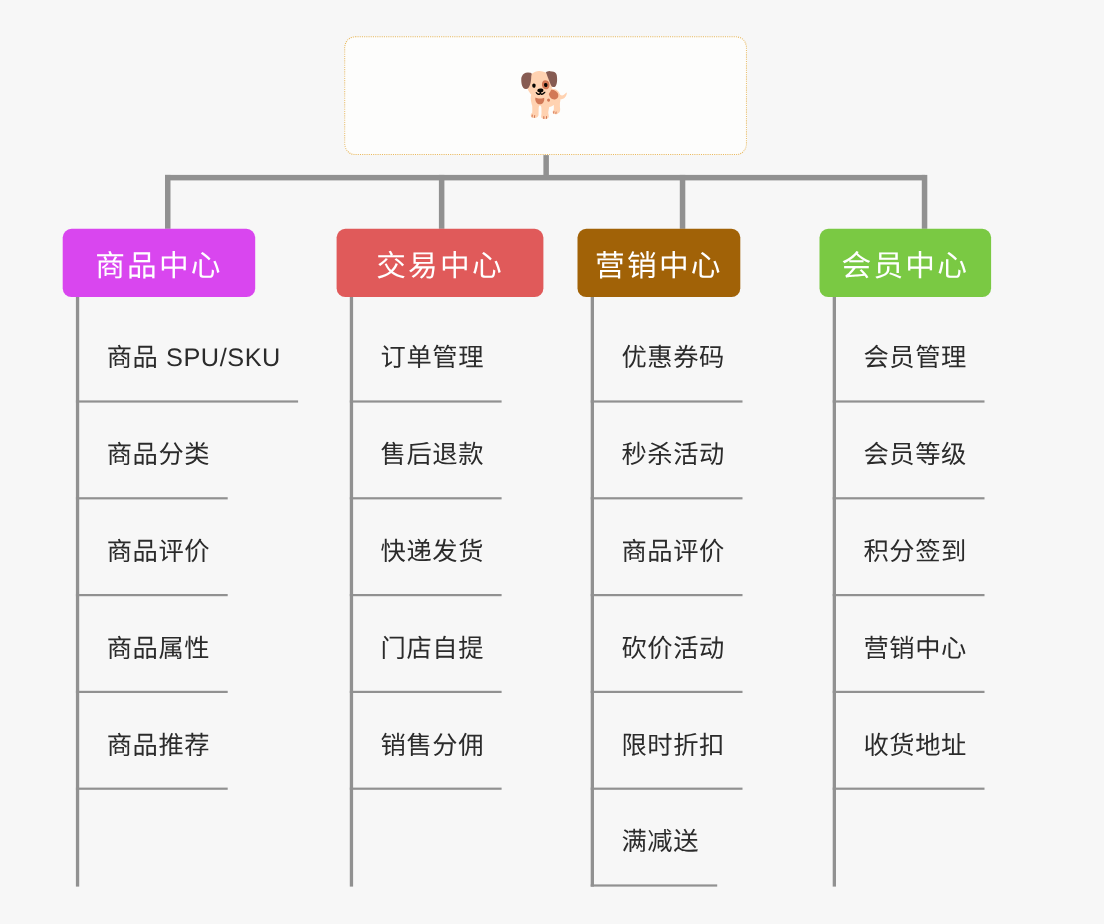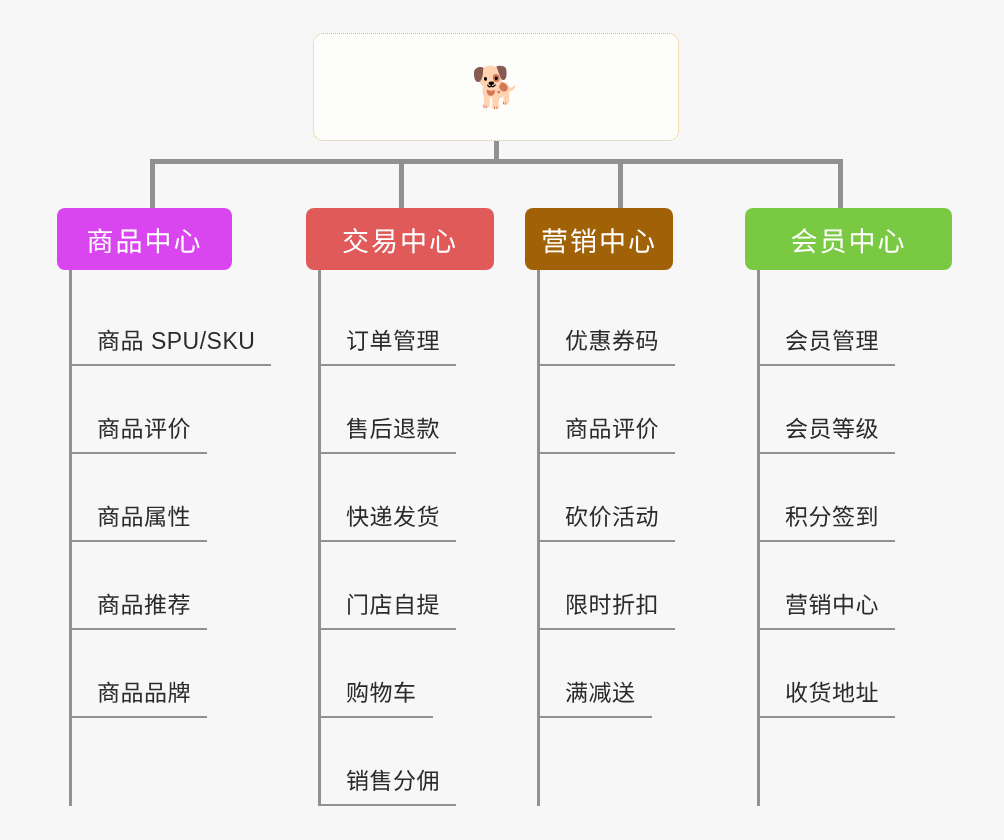--- a/index.html
+++ b/index.html
@@ -110,21 +110,21 @@
     position: relative;
     height: 88px;
     display: flex;
     align-items: flex-end;
     padding-left: 12px;
     box-sizing: border-box;
   }
   .leaf-inner {
     position: relative;
     display: inline-block;
-    padding: 0 16px 8px 28px;
+    padding: 0 16px 24px 28px;
     border-bottom: 2px solid #919191;
   }
   .leaf-label {
     font-size: 23px;
     color: #2b2b2b;
     white-space: nowrap;
     letter-spacing: 0.5px;
   }
 </style>
 </head>
@@ -146,30 +146,30 @@
   <div class="column" id="col-0" style="left: 57px; width: 187px;">
     <div class="cat-box" style="background: #d946ef; width: 175px;">
       <span class="cat-label">商品中心</span>
     </div>
     <div class="leaf-list">
       <div class="spine" style="background: rgb(145, 145, 145); height: 536px;"></div>
       <div class="leaf">
           <span class="leaf-inner" style="border-bottom-color: rgb(145, 145, 145);"><span class="leaf-label">商品 SPU/SKU</span></span>
         </div>
       <div class="leaf">
+          <span class="leaf-inner" style="border-bottom-color: rgb(145, 145, 145);"><span class="leaf-label">商品分类</span></span>
+        </div>
+      <div class="leaf">
           <span class="leaf-inner" style="border-bottom-color: rgb(145, 145, 145);"><span class="leaf-label">商品评价</span></span>
         </div>
       <div class="leaf">
           <span class="leaf-inner" style="border-bottom-color: rgb(145, 145, 145);"><span class="leaf-label">商品属性</span></span>
         </div>
       <div class="leaf">
           <span class="leaf-inner" style="border-bottom-color: rgb(145, 145, 145);"><span class="leaf-label">商品推荐</span></span>
-        </div>
-      <div class="leaf">
-          <span class="leaf-inner" style="border-bottom-color: rgb(145, 145, 145);"><span class="leaf-label">商品品牌</span></span>
         </div>
     </div>
   </div>
 
   <div class="column" id="col-1" style="left: 306px; width: 188px;">
     <div class="cat-box" style="background: rgb(224, 90, 90); width: 188px;">
       <span class="cat-label">交易中心</span>
     </div>
     <div class="leaf-list">
       <div class="spine" style="background: rgb(145, 145, 145); height: 536px;"></div>
@@ -179,54 +179,54 @@
       <div class="leaf">
           <span class="leaf-inner" style="border-bottom-color: rgb(145, 145, 145);"><span class="leaf-label">售后退款</span></span>
         </div>
       <div class="leaf">
           <span class="leaf-inner" style="border-bottom-color: rgb(145, 145, 145); margin-top: 36px;"><span class="leaf-label">快递发货</span></span>
         </div>
       <div class="leaf">
           <span class="leaf-inner" style="border-bottom-color: rgb(145, 145, 145);"><span class="leaf-label">门店自提</span></span>
         </div>
       <div class="leaf">
-          <span class="leaf-inner" style="border-bottom-color: rgb(145, 145, 145);"><span class="leaf-label">购物车</span></span>
-        </div>
-      <div class="leaf">
           <span class="leaf-inner" style="border-bottom-color: rgb(145, 145, 145);"><span class="leaf-label">销售分佣</span></span>
         </div>
     </div>
   </div>
 
   <div class="column" id="col-2" style="left: 525px; width: 188px;">
     <div class="cat-box" style="background: #a16207; width: 148px;">
       <span class="cat-label">营销中心</span>
     </div>
     <div class="leaf-list">
       <div class="spine" style="background: rgb(145, 145, 145); height: 536px;"></div>
       <div class="leaf">
           <span class="leaf-inner" style="border-bottom-color: rgb(145, 145, 145);"><span class="leaf-label">优惠券码</span></span>
         </div>
       <div class="leaf">
+          <span class="leaf-inner" style="border-bottom-color: rgb(145, 145, 145);"><span class="leaf-label">秒杀活动</span></span>
+        </div>
+      <div class="leaf">
           <span class="leaf-inner" style="border-bottom-color: rgb(145, 145, 145);"><span class="leaf-label">商品评价</span></span>
         </div>
       <div class="leaf">
           <span class="leaf-inner" style="border-bottom-color: rgb(145, 145, 145);"><span class="leaf-label">砍价活动</span></span>
         </div>
       <div class="leaf">
           <span class="leaf-inner" style="border-bottom-color: rgb(145, 145, 145);"><span class="leaf-label">限时折扣</span></span>
         </div>
       <div class="leaf">
           <span class="leaf-inner" style="border-bottom-color: rgb(145, 145, 145);"><span class="leaf-label">满减送</span></span>
         </div>
     </div>
   </div>
 
   <div class="column" id="col-3" style="left: 745px; width: 188px;">
-    <div class="cat-box" style="background: rgb(122, 201, 67); width: 207px;">
+    <div class="cat-box" style="background: rgb(122, 201, 67); width: 156px;">
       <span class="cat-label">会员中心</span>
     </div>
     <div class="leaf-list">
       <div class="spine" style="background: rgb(145, 145, 145); height: 536px;"></div>
       <div class="leaf">
           <span class="leaf-inner" style="border-bottom-color: rgb(145, 145, 145);"><span class="leaf-label">会员管理</span></span>
         </div>
       <div class="leaf">
           <span class="leaf-inner" style="border-bottom-color: rgb(145, 145, 145);"><span class="leaf-label">会员等级</span></span>
         </div>

